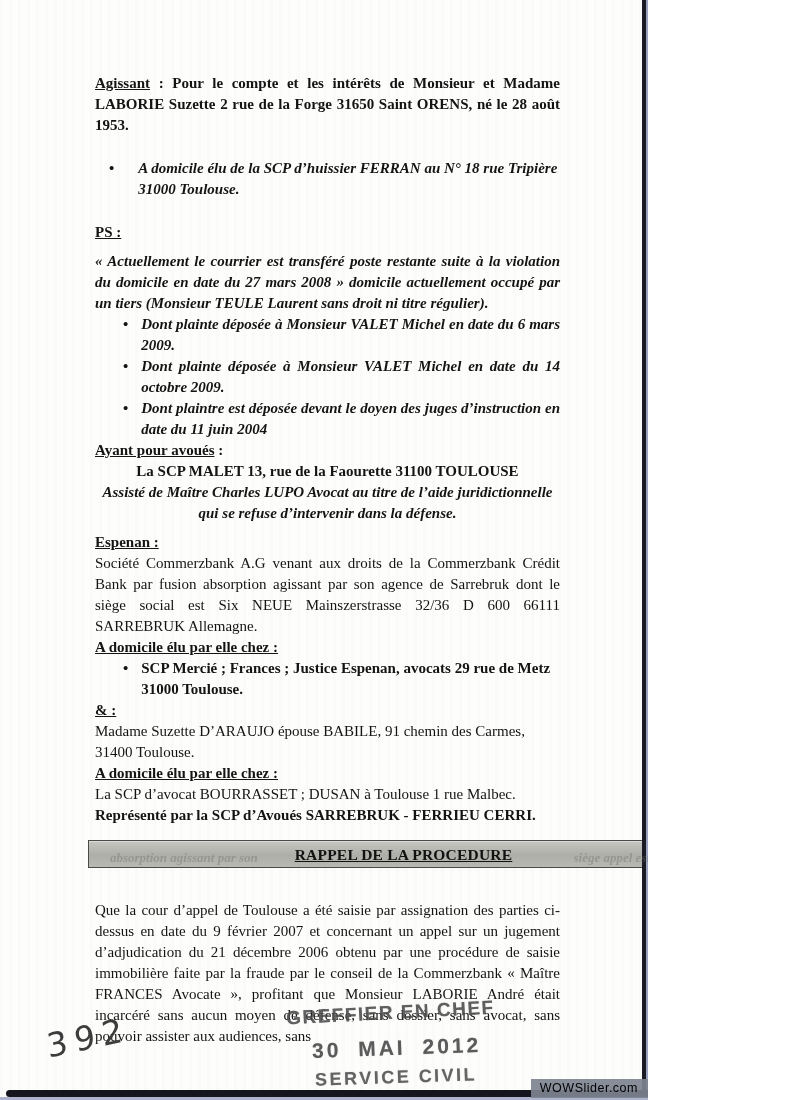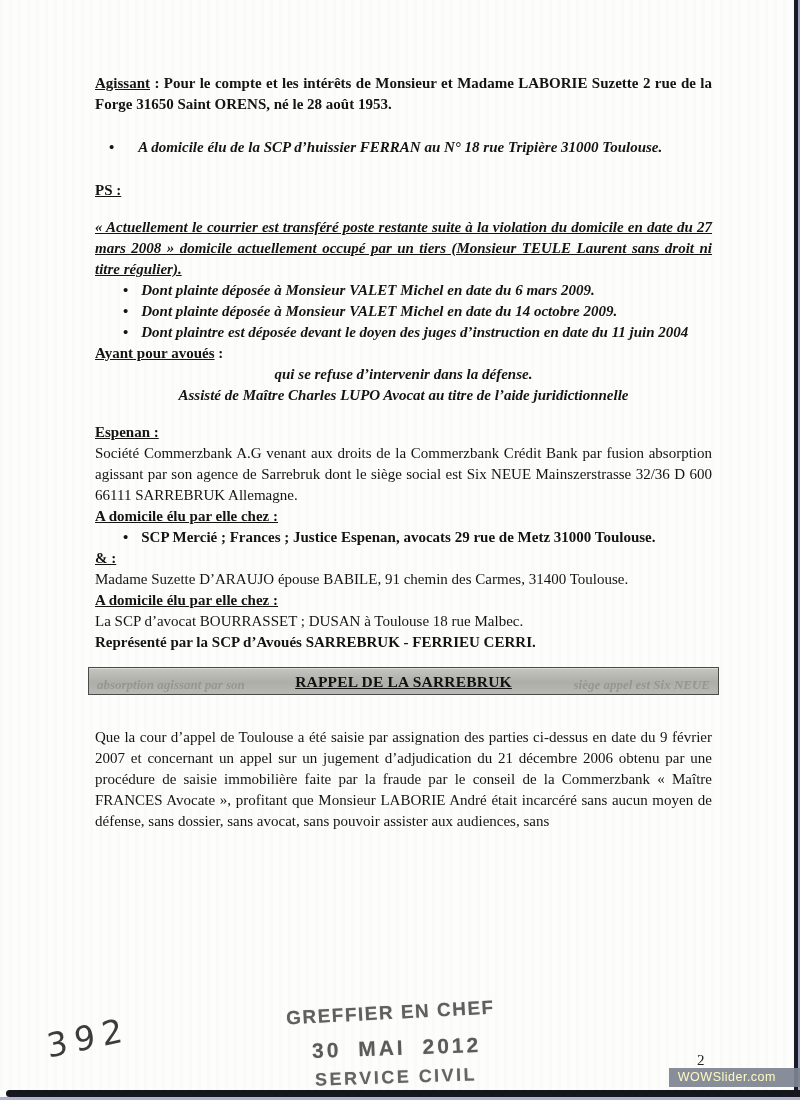--- a/index.html
+++ b/index.html
@@ -1,18 +1,18 @@
 <!DOCTYPE html>
 <html><head>
 <meta charset="utf-8">
 <style>
   html,body{margin:0;padding:0;background:#ffffff;}
   .page{
     position:relative;
-    width:800px;height:1100px;
+    width:648px;height:1100px;
     background:#fdfdfc;
     overflow:hidden;
     font-family:"Liberation Serif", serif;
     color:#141414;
     box-sizing:border-box;
   }
   
   .page::before{
     content:"";position:absolute;inset:0;pointer-events:none;
     background:repeating-linear-gradient(90deg, rgba(60,60,70,0.015) 0 3px, transparent 3px 9px);
@@ -25,21 +25,21 @@
   }
   p{margin:0;}
   .just{text-align:justify;}
   .b{font-weight:bold;}
   .bi{font-weight:bold;font-style:italic;}
   .h-underline{font-weight:bold;text-decoration:underline;}
   .center{text-align:center;}
 
   .mt-lg{margin-top:22px;}
   .mt-md{}
-  .mt-sm{margin-top:16px;text-decoration:underline;}
+  .mt-sm{margin-top:8px;}
 
   .bullet-row{display:flex;align-items:flex-start;}
   .bullet-row .dot{flex:0 0 auto;font-weight:bold;line-height:21px;}
   .ferran .dot{margin-left:14px;margin-right:24px;}
   .ps-item .dot{margin-left:28px;margin-right:13px;}
   .mercie .dot{margin-left:28px;margin-right:13px;}
   .bullet-text{flex:1 1 auto;}
 
   .banner{
     position:relative;
@@ -57,21 +57,21 @@
     font-size:15.5px;color:#111;
     letter-spacing:.2px;
     position:relative;z-index:2;
   }
   .bleed{
     position:absolute;top:6px;
     font-weight:bold;font-style:italic;
     font-size:13px;color:#6e6e68;opacity:.4;
     white-space:nowrap;overflow:hidden;z-index:1;
   }
-  .bleed-l{left:8px;max-width:190px;}
+  .bleed-l{left:21px;max-width:190px;}
   .bleed-r{right:8px;max-width:200px;}
 
   
   .stamp{
     position:absolute;
     font-family:"Liberation Sans", sans-serif;
     color:#4a4a4a;
     text-shadow:0 0 1px rgba(80,80,80,.45);
     white-space:nowrap;
   }
@@ -100,26 +100,26 @@
   .bar-bottom{
     position:absolute;left:6px;right:0;bottom:3px;height:7px;
     background:#16161f;
     border-radius:4px 0 0 4px;
   }
   .bar-bottom-light{
     position:absolute;left:0;right:0;bottom:0;height:3px;
     background:#aeb4cd;
   }
   .watermark{
-    position:absolute;right:0;bottom:13px;
+    position:absolute;right:0;bottom:2px;
     background:rgba(125,132,144,.92);
-    color:#fef9c3;
+    color:#000000;
     font-family:"Liberation Sans", sans-serif;
     font-size:12.5px;
-    padding:2px 24px 3px 9px;
+    padding:2px 10px 3px 9px;
     letter-spacing:.5px;
     text-decoration:none;
     cursor:pointer;
   }
 </style>
 </head>
 <body>
 
 <div class="page">
   <div class="content">
@@ -145,49 +145,50 @@
         <div class="bullet-text bi just">Dont plainte déposée à Monsieur VALET Michel en date du 14 octobre 2009.</div>
       </div>
       <div class="bullet-row ps-item">
         <span class="dot">•</span>
         <div class="bullet-text bi just">Dont plaintre est déposée devant le doyen des juges d’instruction en date du 11 juin 2004</div>
       </div>
     </div>
 
     <p class="mt-md"><span class="h-underline">Ayant pour avoués</span><span class="b"> :</span></p>
 
-
+    <p class="b center mt-md">La SCP MALET  13, rue de la Faourette  31100 TOULOUSE</p>
+
+    <p class="bi center mt-md">Assisté de Maître Charles LUPO Avocat au titre de l’aide juridictionnelle</p>
     <p class="bi center">qui se refuse d’intervenir dans la défense.</p>
-    <p class="bi center mt-md">Assisté de Maître Charles LUPO Avocat au titre de l’aide juridictionnelle</p>
 
     <p class="h-underline mt-sm">Espenan :</p>
 
     <p class="just mt-md">Société Commerzbank A.G  venant aux droits de la Commerzbank Crédit Bank par fusion absorption agissant par son agence de Sarrebruk dont le siège social est Six   NEUE Mainszerstrasse 32/36 D 600 66111 SARREBRUK Allemagne.</p>
 
     <p class="h-underline mt-md">A domicile élu par elle chez :</p>
 
     <div class="bullet-row mercie mt-md">
       <span class="dot">•</span>
       <div class="bullet-text b">SCP Mercié ; Frances ; Justice Espenan, avocats 29 rue de Metz 31000 Toulouse.</div>
     </div>
 
 
     <p class="h-underline mt-md">&amp; :</p>
 
     <p class="mt-md">Madame Suzette D’ARAUJO épouse BABILE, 91 chemin des Carmes, 31400 Toulouse.</p>
 
     <p class="h-underline mt-md">A domicile élu par elle chez :</p>
 
-    <p class="mt-md">La SCP d’avocat BOURRASSET ; DUSAN à Toulouse 18 rue Malbec.</p>
+    <p class="mt-md">La SCP d’avocat BOURRASSET ; DUSAN à Toulouse 1 rue Malbec.</p>
 
     <p class="b mt-md">Représenté par la SCP d’Avoués SARREBRUK - FERRIEU CERRI.</p>
 
     <div class="banner">
       <span class="bleed bleed-l">absorption agissant par son</span>
-      <span class="banner-title">RAPPEL DE LA SARREBRUK</span>
+      <span class="banner-title">RAPPEL DE LA PROCEDURE</span>
       <span class="bleed bleed-r">siège appel est Six NEUE</span>
     </div>
 
     <p class="just" style="margin-top:32px;">Que la cour d’appel de Toulouse a été saisie par assignation des parties ci-dessus en date du 9 février 2007 et concernant un appel sur un jugement d’adjudication du 21 décembre 2006 obtenu par une procédure de saisie immobilière faite par la fraude par le conseil de la Commerzbank « Maître FRANCES Avocate », profitant que Monsieur LABORIE André était incarcéré sans aucun moyen de défense, sans dossier, sans avocat, sans pouvoir assister aux audiences, sans</p>
 
   </div>
 
   <div class="stamp stamp-1">GREFFIER EN CHEF</div>
   <div class="stamp stamp-2">30 MAI 2012</div>
   <div class="stamp stamp-3">SERVICE CIVIL</div>

